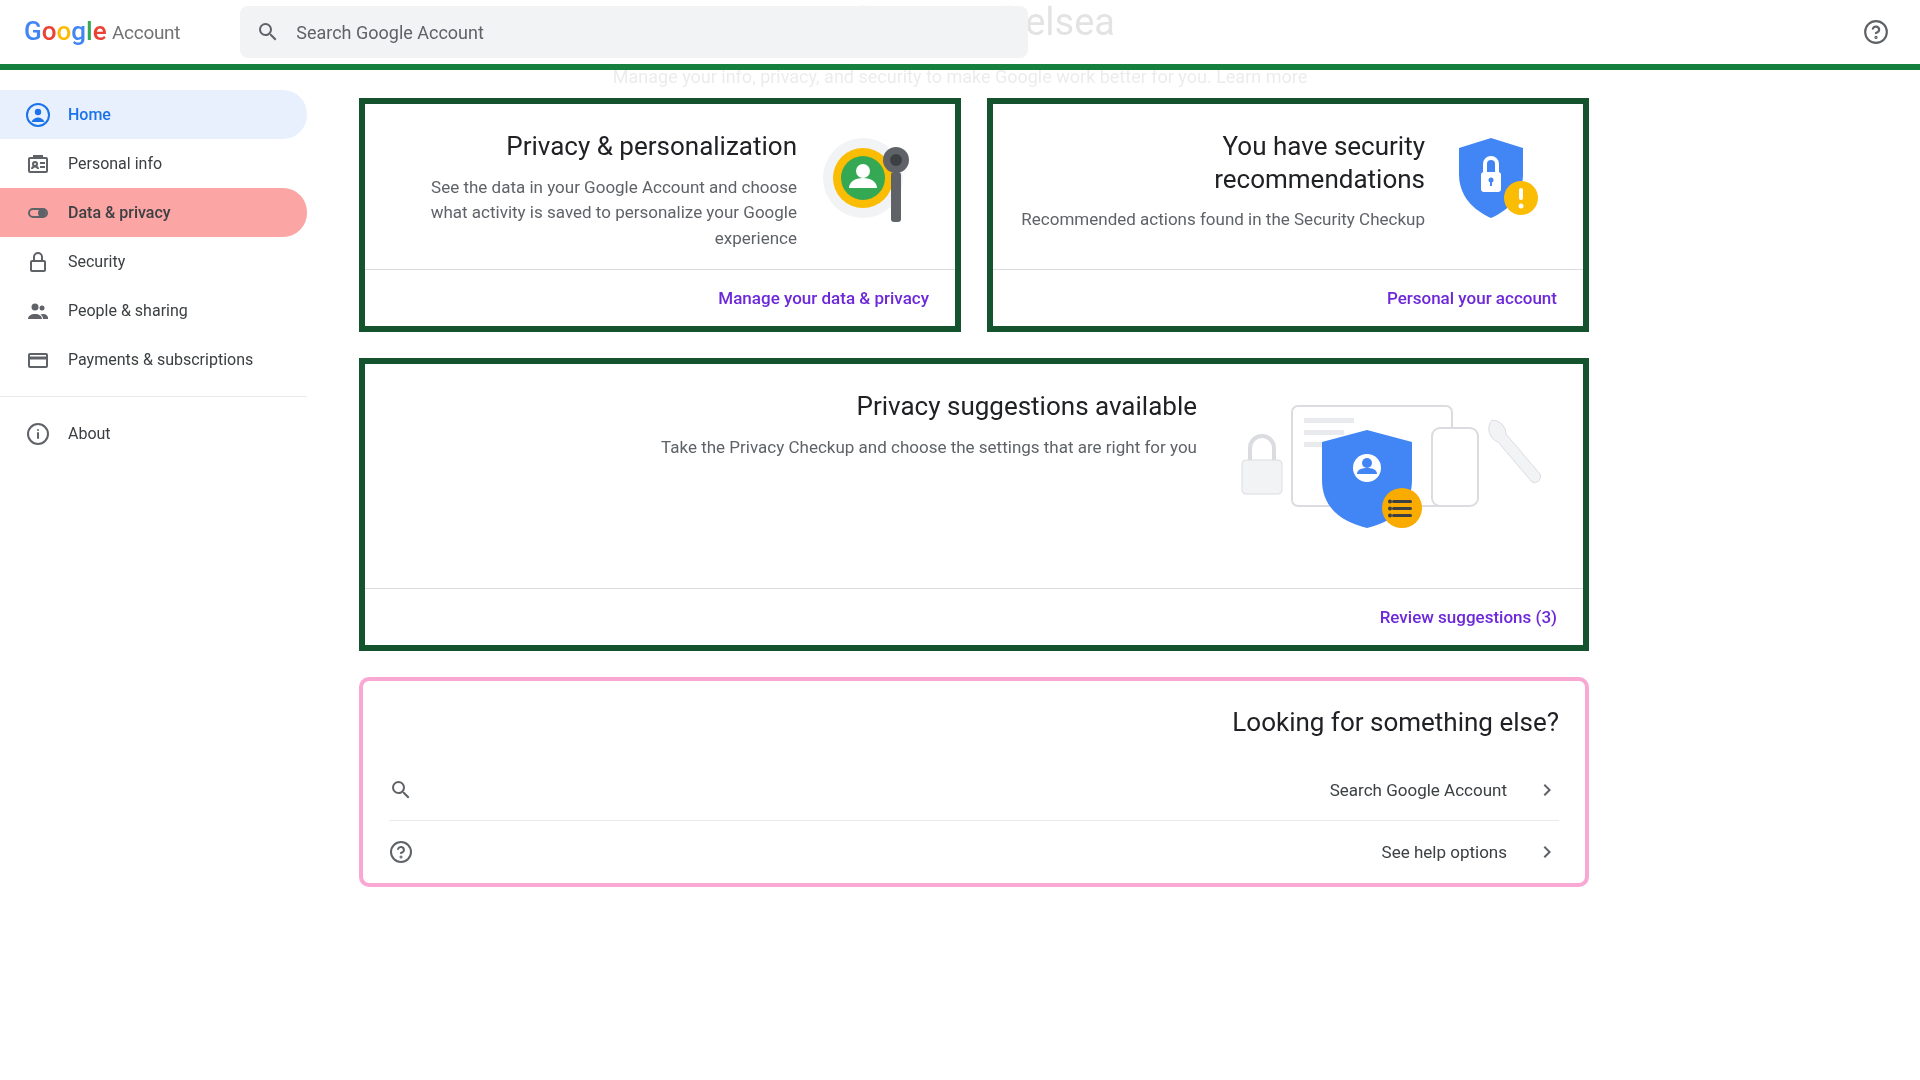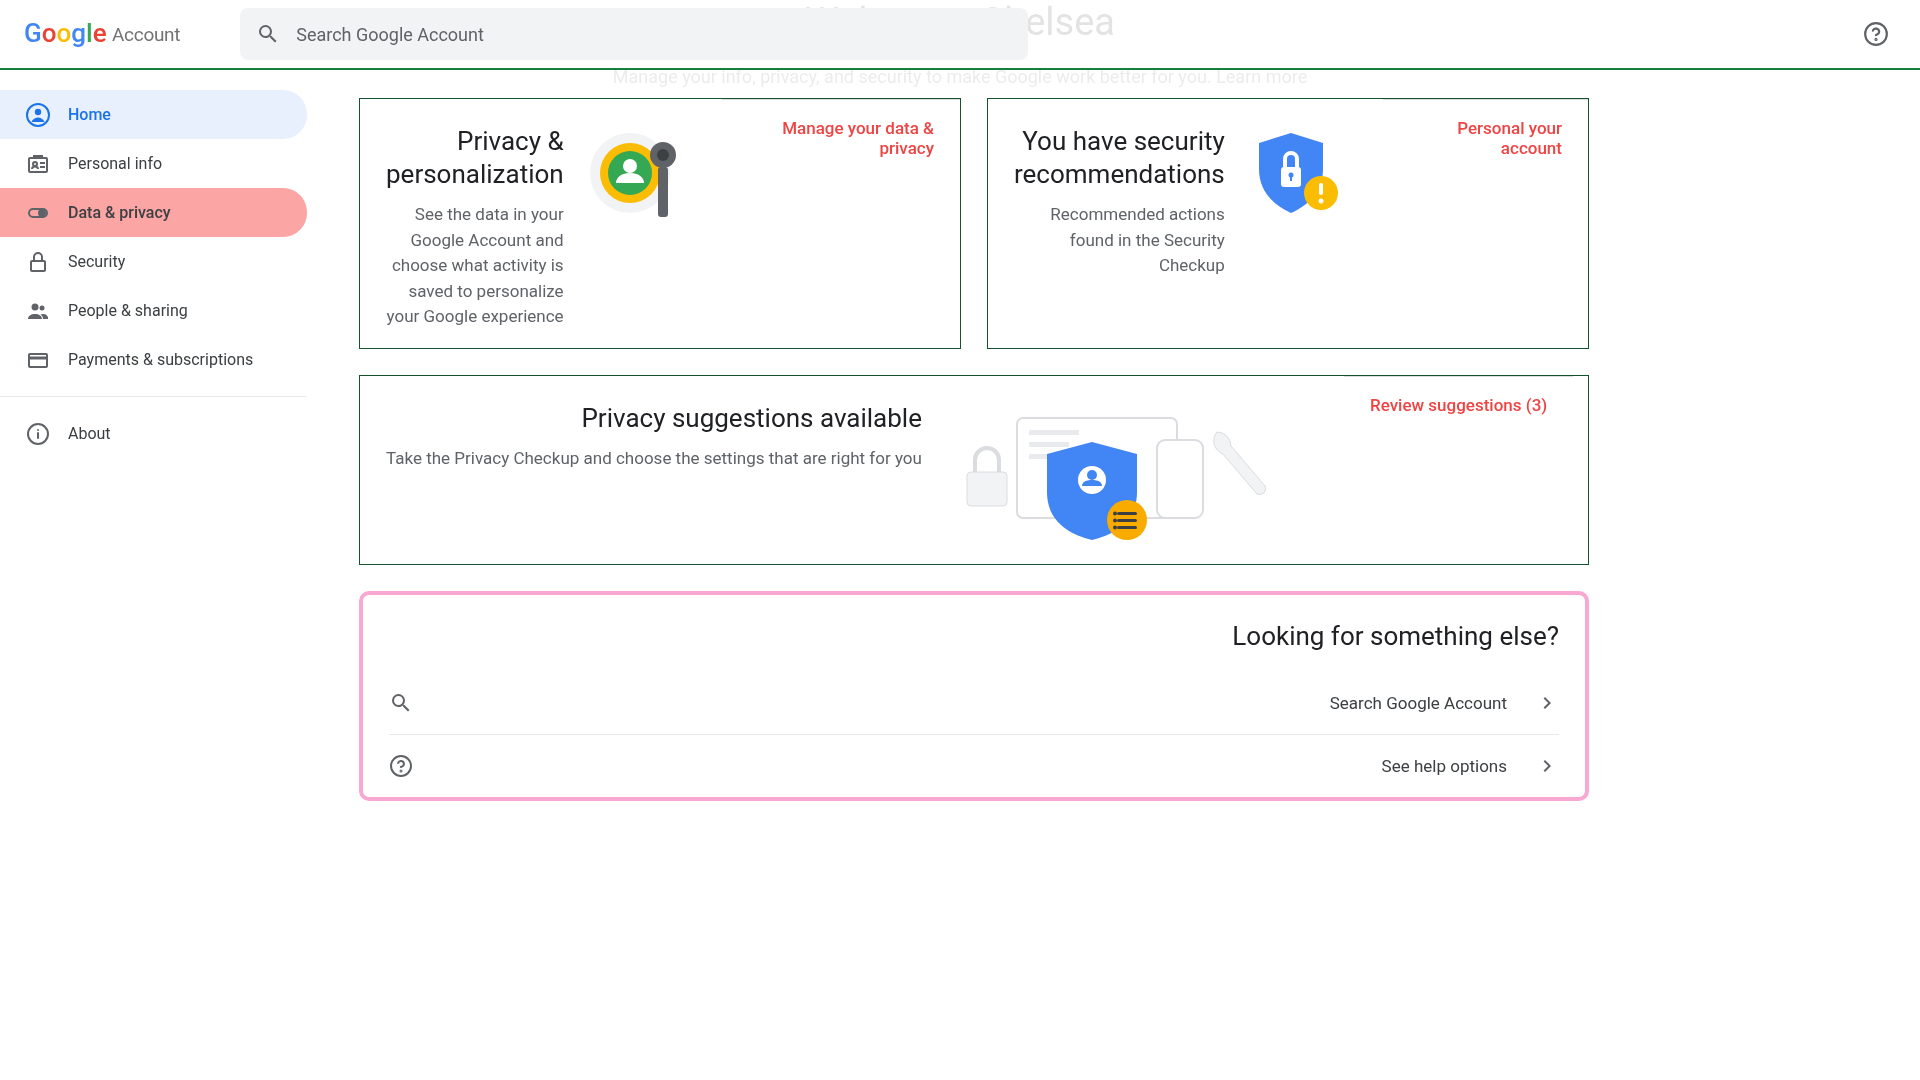--- a/index.html
+++ b/index.html
@@ -1,19 +1,19 @@
 <!DOCTYPE html>
 <html><head>
 <meta charset="utf-8">
 <style>
 * { margin: 0; padding: 0; box-sizing: border-box; font-family: 'Google Sans', Roboto, Arial, sans-serif; }
 body { background: #fff; color: #202124; width: 1920px; height: 1080px; overflow: hidden; }
 
 
-.header { display: flex; align-items: center; height: 70px; padding: 16px 24px; border-bottom: 2px solid #15803d; }
+.header { display: flex; align-items: center; height: 70px; padding: 16px 24px; border-bottom: 6px solid #15803d; }
 .logo { display: flex; align-items: center; gap: 6px; margin-right: 60px; }
 .logo-text { font-size: 19px; font-weight: 400; color: #737373; letter-spacing: -0.3px; }
 .search-bar { flex: 0 0 788px; height: 52px; background: #f1f3f4; border-radius: 8px; display: flex; align-items: center; padding: 0 16px; gap: 16px; }
 .search-bar input { flex: 1; border: none; background: transparent; font-size: 18px; color: #202124; outline: none; }
 .search-bar input::placeholder { color: #5f6368; }
 .header-spacer { flex: 1; }
 .help-btn { width: 40px; height: 40px; display: flex; align-items: center; justify-content: center; border-radius: 50%; cursor: pointer; }
 
 
 .faded-bg { position: absolute; top: 0; left: 0; right: 0; text-align: center; pointer-events: none; z-index: -1; opacity: 0.12; }
@@ -27,28 +27,28 @@
 .nav-item.active { background: #e8f0fe; color: #1a73e8; font-weight: 500; }
 .nav-item.highlight { background: #fca5a5; color: #202124; font-weight: 500; }
 .nav-item .nav-label { color: #3c4043; }
 .nav-item.active .nav-label { color: #1a73e8; }
 .nav-icon { width: 24px; height: 24px; display: flex; align-items: center; justify-content: center; flex-shrink: 0; }
 .nav-divider { height: 1px; background: #e8eaed; margin: 12px 0; }
 
 
 .main { flex: 1; padding: 28px 52px 0 52px; max-width: 1334px; }
 .card-row { display: flex; gap: 26px; margin-bottom: 26px; }
-.card { border: 1px solid #14532d; border-radius: 0; background: #fff; flex: 1; display: flex; flex-direction: row; }
+.card { border: 6px solid #14532d; border-radius: 0; background: #fff; flex: 1; display: flex; flex-direction: column; }
 .card-body { padding: 26px 26px 18px 26px; flex: 1; display: flex; gap: 12px; }
 .card-text { flex: 1; }
 .card-title { font-size: 26px; font-weight: 400; color: #202124; line-height: 1.25; margin-bottom: 12px; }
 .card-desc { font-size: 17px; color: #5f6368; line-height: 1.5; }
 .card-illus { width: 120px; display: flex; align-items: flex-start; justify-content: center; }
 .card-action { border-top: 1px solid #dadce0; padding: 18px 26px; }
-.card-link { color: #ef4444; font-size: 17px; font-weight: 500; cursor: pointer; }
+.card-link { color: #6d28d9; font-size: 17px; font-weight: 500; cursor: pointer; }
 
 .wide-card { width: 100%; }
 .wide-body { padding: 26px 26px 22px 26px; display: flex; align-items: flex-start; gap: 20px; min-height: 166px; }
 .wide-text { flex: 1; }
 .wide-illus { width: 340px; display: flex; align-items: center; justify-content: center; }
 
 .looking-card { width: 100%; border: 4px solid #f9a8d4; border-radius: 10px; padding: 26px 26px 0 26px; }
 .looking-title { font-size: 26px; font-weight: 400; margin-bottom: 22px; }
 .option-row { display: flex; align-items: center; height: 62px; border-bottom: 1px solid #e8eaed; gap: 28px; cursor: pointer; }
 .option-row:last-child { border-bottom: none; }

